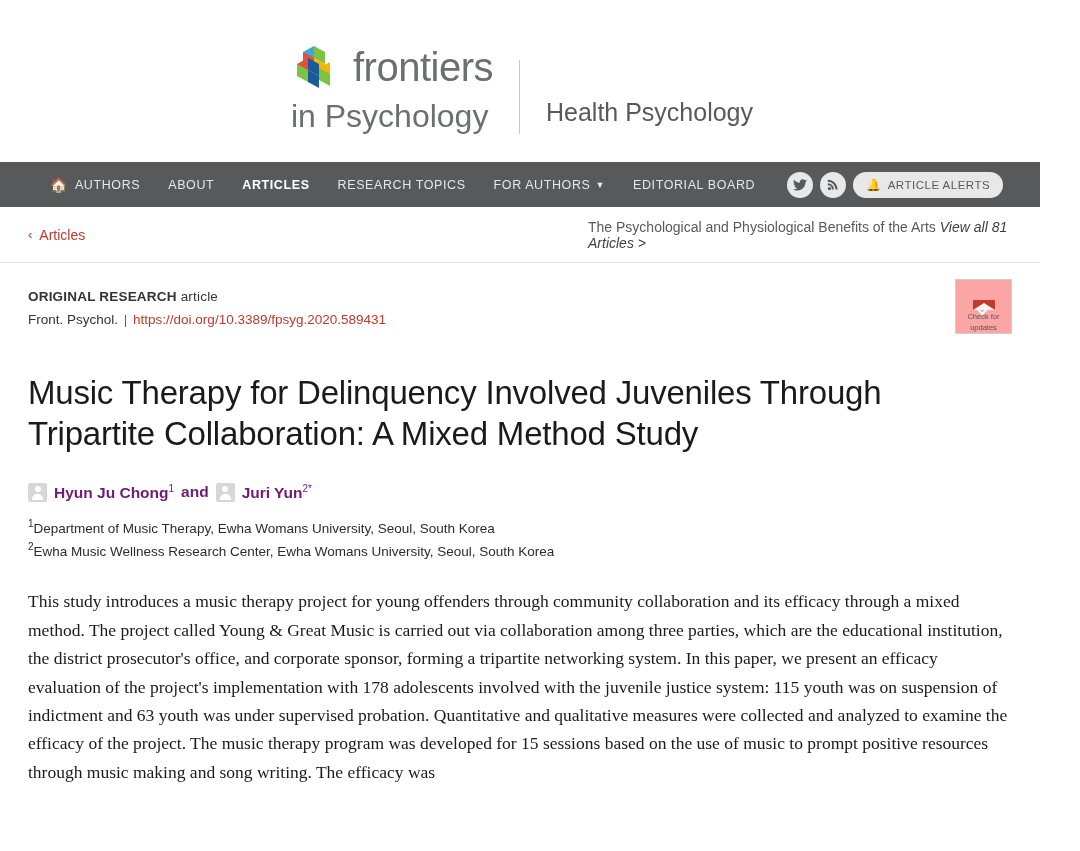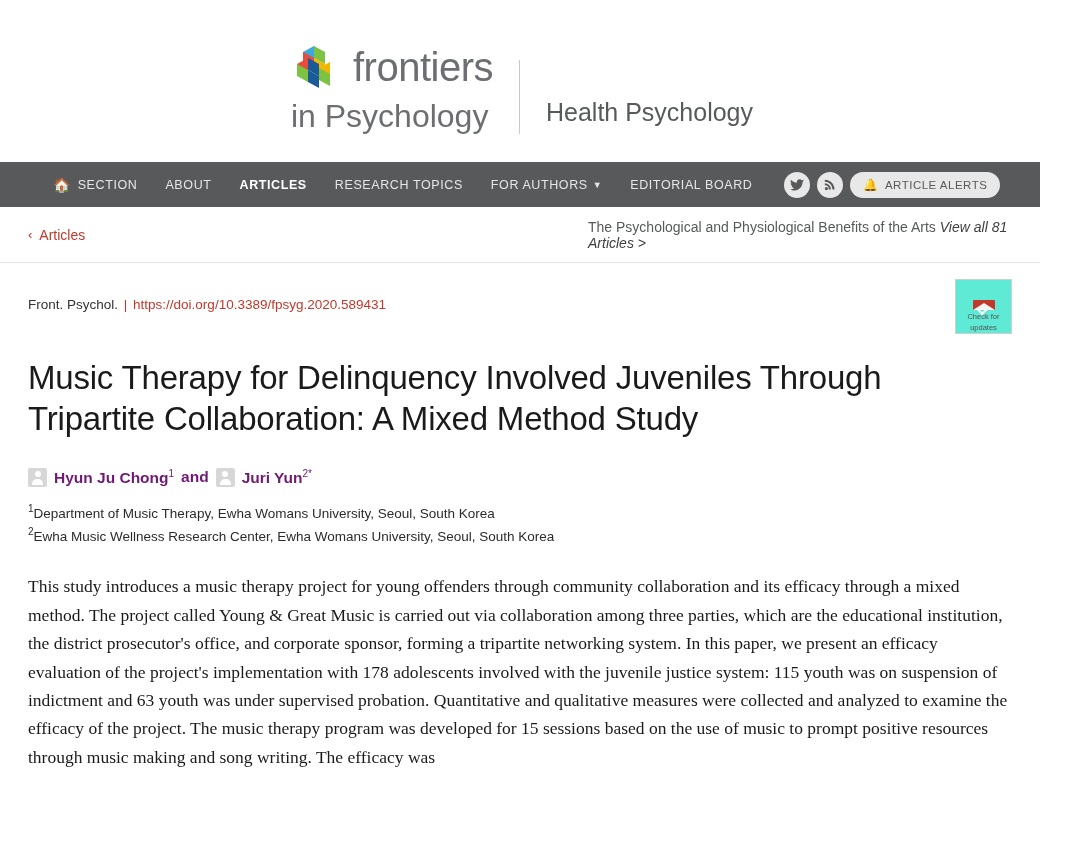--- a/index.html
+++ b/index.html
@@ -126,21 +126,21 @@
   .art-type b { font-weight: bold; }
   .art-src { font-size: 13.5px; color: #333; margin-top: 8px; }
   .art-src .doi { color: #c0392b; text-decoration: none; cursor: pointer; }
   .art-src .sep { color: #c0392b; margin: 0 2px; }
 
   .crossmark {
     position: absolute;
     right: 28px; top: 16px;
     width: 57px; height: 55px;
     border: 1px solid #cfcfcf;
-    background: #5eead4;
+    background: #fca5a5;
     display: flex; flex-direction: column;
     align-items: center; justify-content: flex-start;
     padding-top: 20px;
     cursor: pointer;
   }
   .cm-mark {
     width: 22px; height: 24px; background: #c0392b;
     position: relative;
     border-radius: 1px;
   }
@@ -252,21 +252,21 @@
       <div class="vrule"></div>
       <div class="section-name">Health Psychology</div>
     </div>
   </div>
 
   <div class="navbar">
     <div class="nav-items">
 
       <div class="nav-item">
         <span class="home-ico">🏠</span>
-        <span>SECTION</span>
+        <span>AUTHORS</span>
       </div>
 
       <div class="nav-item">
         <span>ABOUT</span>
       </div>
 
       <div class="nav-item active">
         <span>ARTICLES</span>
       </div>
 
@@ -311,20 +311,24 @@
     </div>
     <div class="research-topic">
       <div class="rt-title">
         <span>The Psychological and Physiological Benefits of the Arts</span>
         <span class="rt-link">View all 81 Articles &gt;</span>
       </div>
     </div>
   </div>
 
   <div class="article-meta">
+    <div class="art-type">
+      <b>ORIGINAL RESEARCH</b>
+      <span>article</span>
+    </div>
     <div class="art-src">
       <span>Front. Psychol.</span>
       <span class="sep">|</span>
       <span class="doi">https://doi.org/10.3389/fpsyg.2020.589431</span>
     </div>
 
     <div class="crossmark">
       <span class="cm-mark">
           <span class="cm-tick"></span>
         </span>

